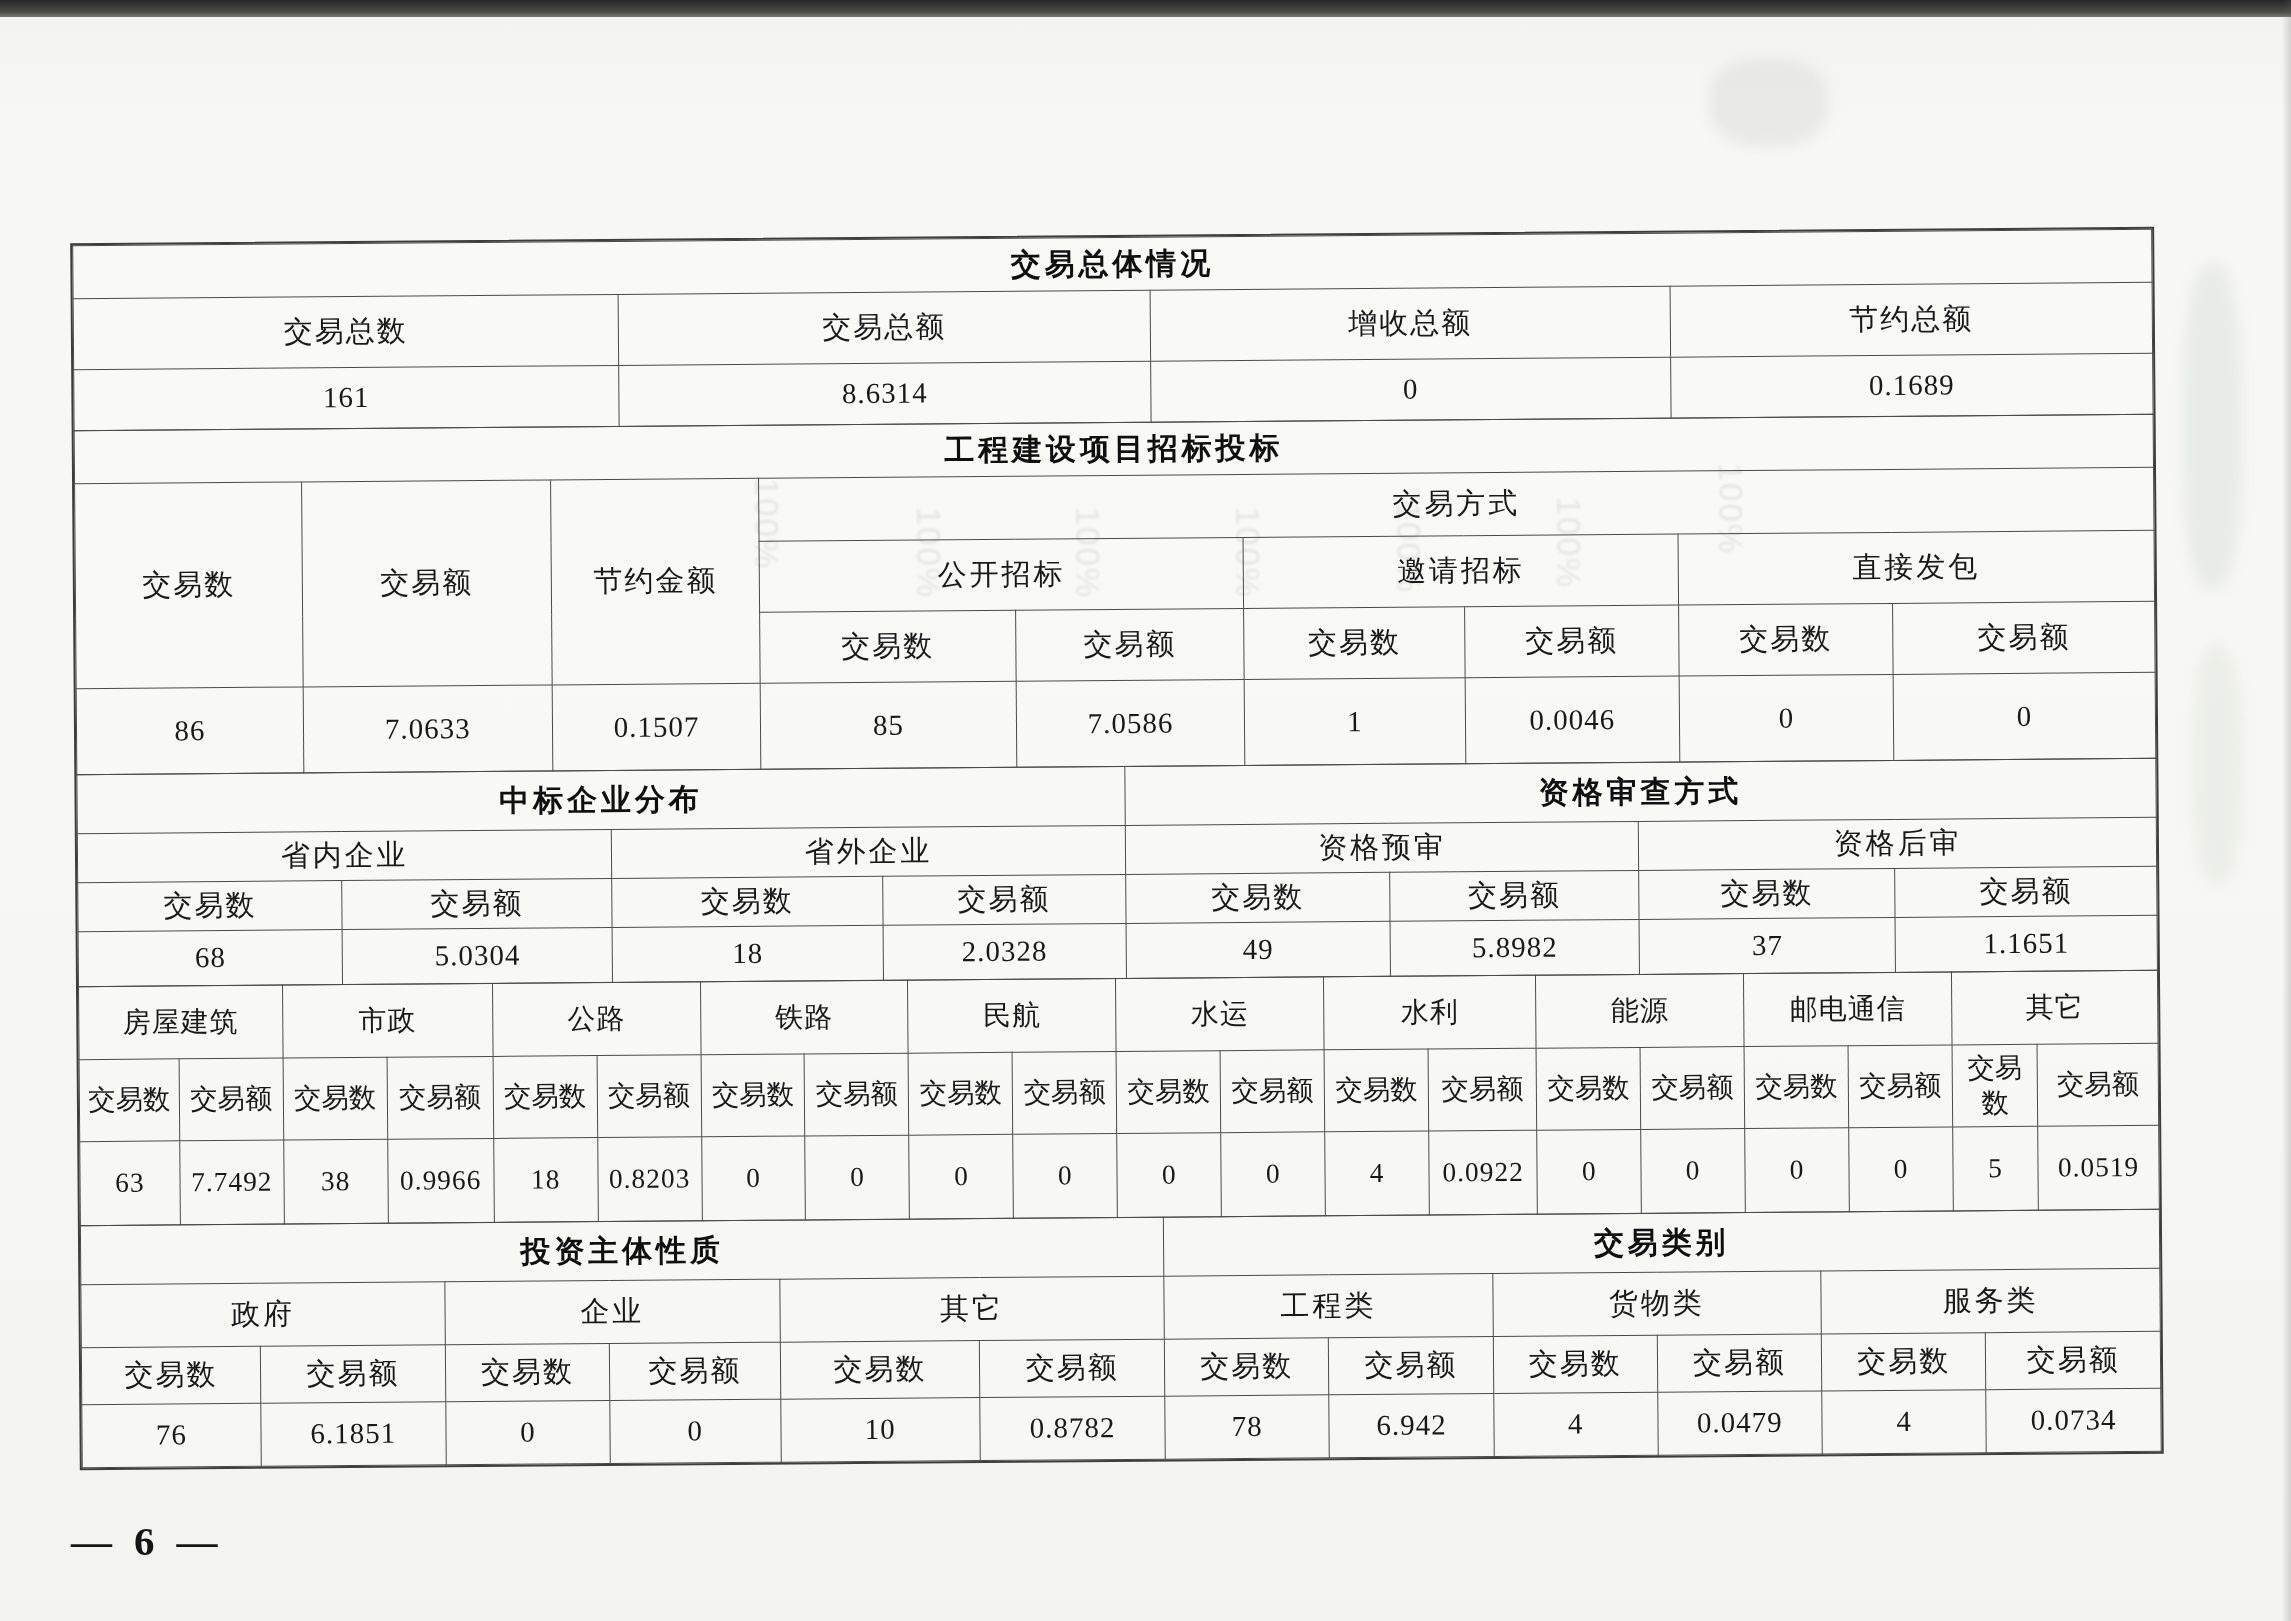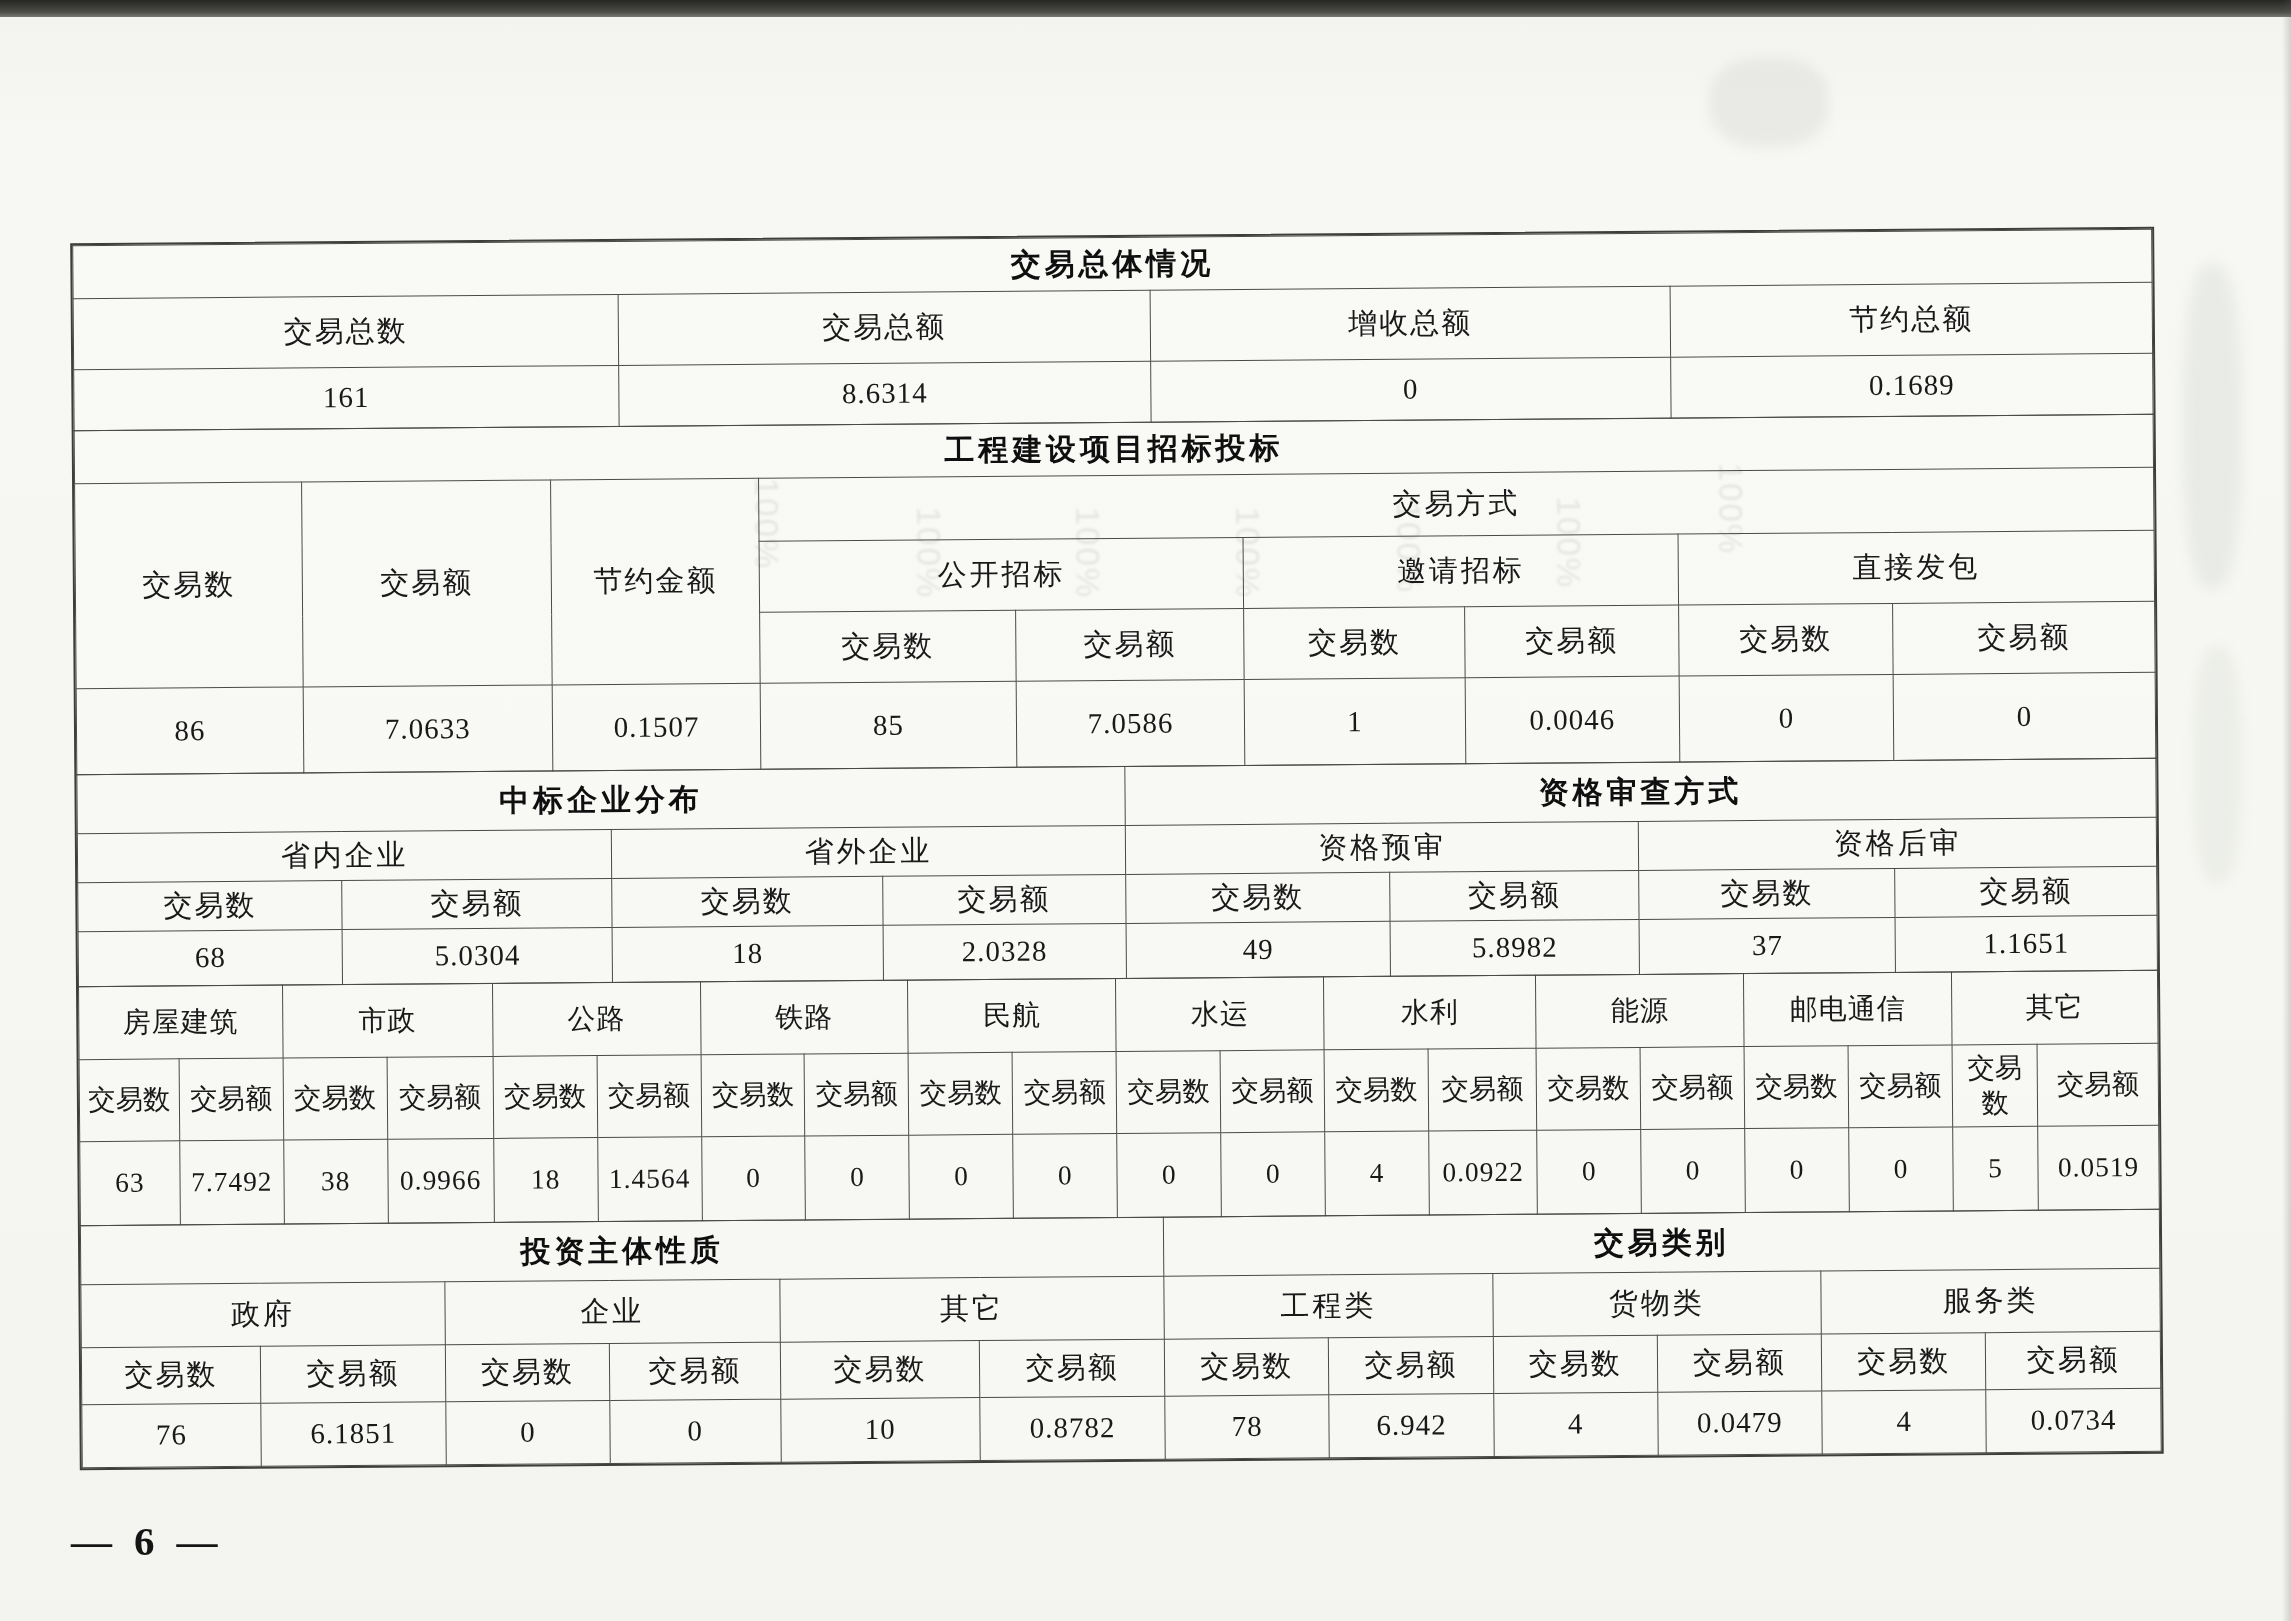--- a/index.html
+++ b/index.html
@@ -267,21 +267,21 @@
         <td>交易额</td>
         <td class="wrap2"><span>交易数</span></td>
         <td>交易额</td>
       </tr>
       <tr style="height:84px">
         <td class="num">63</td>
         <td class="num">7.7492</td>
         <td class="num">38</td>
         <td class="num">0.9966</td>
         <td class="num">18</td>
-        <td class="num">1.4564</td>
+        <td class="num">0.8203</td>
         <td class="num">0</td>
         <td class="num">0</td>
         <td class="num">0</td>
         <td class="num">0</td>
         <td class="num">0</td>
         <td class="num">0</td>
         <td class="num">4</td>
         <td class="num">0.0922</td>
         <td class="num">0</td>
         <td class="num">0</td>

